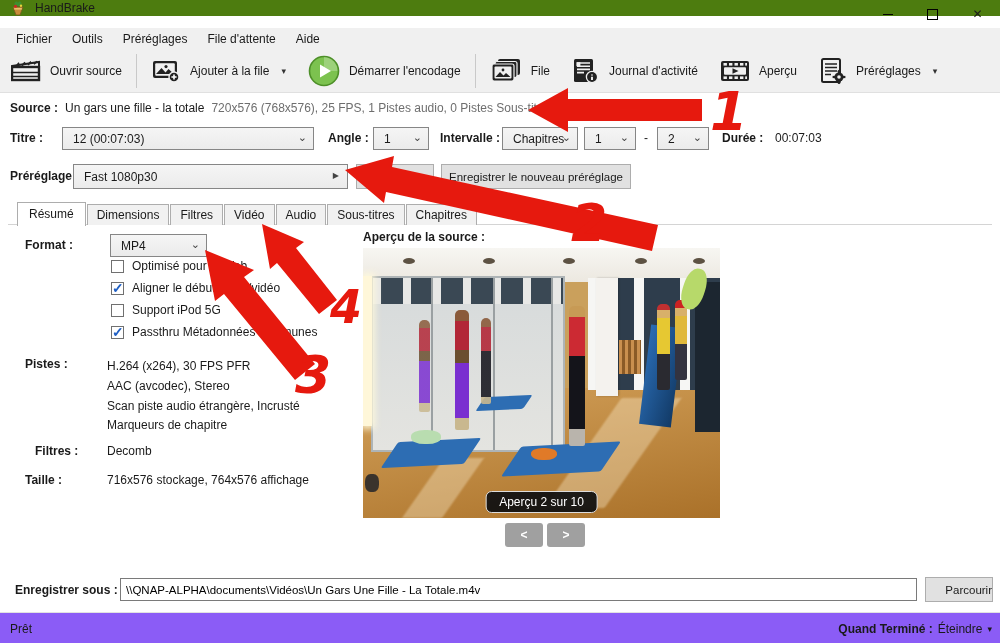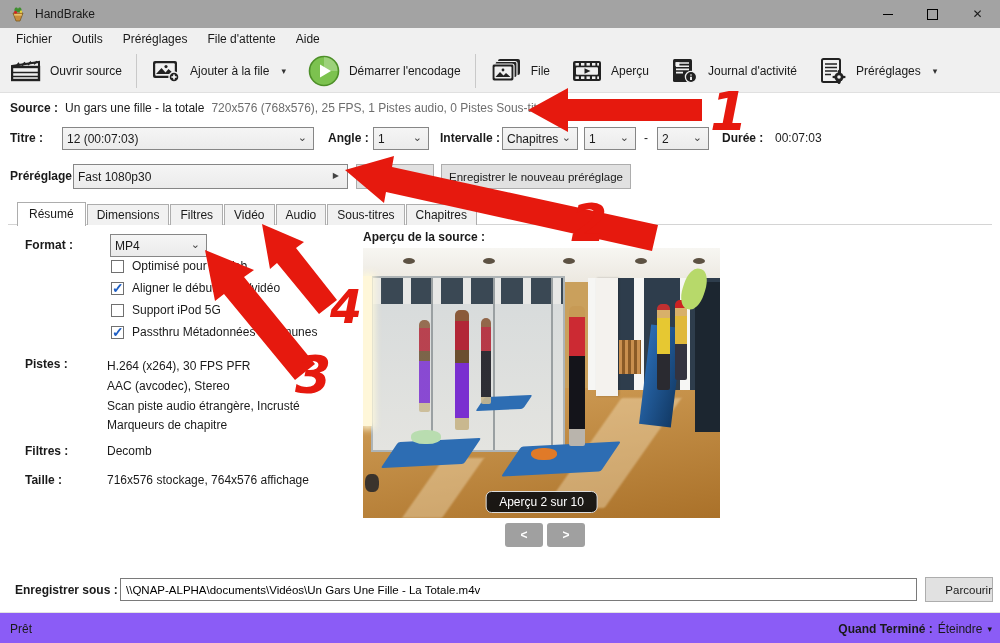--- a/index.html
+++ b/index.html
@@ -2,41 +2,41 @@
 <html><head>
 <meta charset="utf-8">
 <style>
   html,body{margin:0;padding:0;background:#fff;}
   .window{position:relative;width:1000px;height:643px;background:#fff;overflow:hidden;
           font-family:"Liberation Sans",sans-serif;font-size:12px;color:#1a1a1a;outline:1px solid #bfbfbf;}
   .b{font-weight:bold;}
   .gray{color:#6e6e6e;}
 
   
-  .titlebar{position:absolute;top:0;left:0;right:0;height:28px;background:#a3a3a3;display:flex;align-items:center;}
+  .titlebar{position:absolute;top:0;left:0;right:0;height:16px;background:#4d7c0f;display:flex;align-items:center;}
   .title-icon{margin-left:9px;width:18px;height:18px;}
   .title-text{margin-left:8px;font-size:12px;}
   .win-controls{position:absolute;right:0;top:0;height:28px;display:flex;}
   .win-btn{width:45px;height:28px;display:flex;align-items:center;justify-content:center;}
   .glyph-min{width:10px;height:0;border-bottom:1px solid #000;}
   .glyph-max{width:9px;height:9px;border:1px solid #000;}
   .glyph-close{font-size:12px;line-height:1;}
 
   
   .menubar{position:absolute;top:28px;left:0;right:0;height:21px;background:#f0f0f0;display:flex;align-items:center;padding-left:6px;}
   .menu-item{padding:0 10px;height:100%;display:flex;align-items:center;}
   .toolbar{position:absolute;top:49px;left:0;right:0;height:43px;background:#f0f0f0;border-bottom:1px solid #e0e0e0;display:flex;align-items:center;}
   .tb-btn{display:flex;align-items:center;gap:9px;padding:0 11px;height:38px;white-space:nowrap;}
   .tb-sep{width:1px;height:34px;background:#c9c9c9;margin:0 3px;}
   .tb-caret{font-size:9px;color:#333;margin-left:3px;}
   .tb-ic{flex:0 0 auto;}
 
   
   .combo{position:absolute;height:23px;background:linear-gradient(#f5f5f5,#ebebeb);border:1px solid #868686;
-         box-sizing:border-box;display:flex;align-items:center;padding:0 4px;}
+         box-sizing:border-box;display:flex;align-items:center;padding:0 10px;}
   .combo .arrow{position:absolute;right:6px;top:4px;color:#444;font-size:11px;line-height:1;}
   .combo .arrow.r{font-size:8px;top:7px;right:8px;}
   .btn{position:absolute;background:#e1e1e1;border:1px solid #adadad;box-sizing:border-box;
        display:flex;align-items:center;justify-content:center;font-size:11.5px;}
 
   
   .source-row{position:absolute;top:101px;left:10px;display:flex;gap:7px;align-items:center;white-space:nowrap;}
   .row-label{position:absolute;white-space:nowrap;}
 
   
@@ -165,50 +165,50 @@
         <rect x="8" y="1" width="22" height="16" rx="2" fill="#222"></rect>
         <rect x="5" y="3.5" width="22" height="16" rx="2" fill="#222" stroke="#f0f0f0" stroke-width="1.2"></rect>
         <rect x="2" y="6" width="22" height="17" rx="2" fill="#222" stroke="#f0f0f0" stroke-width="1.2"></rect>
         <rect x="4.5" y="8.5" width="17" height="12" rx="1" fill="#f0f0f0"></rect>
         <path d="M5.5 19 l4.5-5 3.5 3.5 2.5-2.5 4.5 4 z" fill="#222"></path>
         <circle cx="13" cy="12" r="1.4" fill="#222"></circle>
       </svg>
       <span>File</span>
     </div>
     <div class="tb-btn">
+      <svg class="tb-ic" width="28" height="26" viewBox="0 0 28 26">
+        <rect x="2" y="1" width="19" height="23" rx="1.5" fill="#222"></rect>
+        <g stroke="#f0f0f0" stroke-width="1.6">
+          <path d="M5 5 H18 M5 8.2 H18 M5 11.4 H18 M5 14.6 H12"></path>
+        </g>
+        <rect x="4.4" y="4.2" width="4" height="4" fill="#f0f0f0"></rect>
+        <circle cx="20" cy="19" r="5.6" fill="#222" stroke="#f0f0f0" stroke-width="1.3"></circle>
+        <path d="M20 16.4 V17.6 M20 18.8 V22" stroke="#fff" stroke-width="1.8"></path>
+      </svg>
+      <span>Journal d'activité</span>
+    </div>
+    <div class="tb-btn">
       <svg class="tb-ic" width="30" height="24" viewBox="0 0 30 24">
         <rect x="1" y="2" width="28" height="20" rx="2" fill="#222"></rect>
         <g fill="#f0f0f0">
           <rect x="3.5" y="4" width="3.4" height="2.6"></rect>
             <rect x="9" y="4" width="3.4" height="2.6"></rect>
             <rect x="14.5" y="4" width="3.4" height="2.6"></rect>
             <rect x="20" y="4" width="3.4" height="2.6"></rect>
             <rect x="25.2" y="4" width="1.8" height="2.6"></rect>
           <rect x="3.5" y="17.4" width="3.4" height="2.6"></rect>
             <rect x="9" y="17.4" width="3.4" height="2.6"></rect>
             <rect x="14.5" y="17.4" width="3.4" height="2.6"></rect>
             <rect x="20" y="17.4" width="3.4" height="2.6"></rect>
             <rect x="25.2" y="17.4" width="1.8" height="2.6"></rect>
           <rect x="4" y="8.2" width="22" height="7.6" rx="1"></rect>
         </g>
         <path d="M12.5 9.2 L18.5 12 L12.5 14.8 Z" fill="#222"></path>
       </svg>
       <span>Aperçu</span>
-    </div>
-    <div class="tb-btn">
-      <svg class="tb-ic" width="28" height="26" viewBox="0 0 28 26">
-        <rect x="2" y="1" width="19" height="23" rx="1.5" fill="#222"></rect>
-        <g stroke="#f0f0f0" stroke-width="1.6">
-          <path d="M5 5 H18 M5 8.2 H18 M5 11.4 H18 M5 14.6 H12"></path>
-        </g>
-        <rect x="4.4" y="4.2" width="4" height="4" fill="#f0f0f0"></rect>
-        <circle cx="20" cy="19" r="5.6" fill="#222" stroke="#f0f0f0" stroke-width="1.3"></circle>
-        <path d="M20 16.4 V17.6 M20 18.8 V22" stroke="#fff" stroke-width="1.8"></path>
-      </svg>
-      <span>Journal d'activité</span>
     </div>
     <div class="tb-btn">
       <svg class="tb-ic" width="28" height="26" viewBox="0 0 28 26">
         <rect x="3" y="1" width="18" height="23" rx="1.5" fill="none" stroke="#222" stroke-width="2"></rect>
         <g stroke="#222" stroke-width="1.6">
           <path d="M6 6 H18 M6 9.5 H18 M6 13 H18 M6 16.5 H12"></path>
         </g>
         <g transform="translate(20,19)">
           <circle r="4.6" fill="#222"></circle>
           <g fill="#222">
@@ -310,21 +310,21 @@
     <span>Passthru Métadonnées communes</span>
   </div>
 
   <span class="row-label b" style="left:25px;top:357px;">Pistes :</span>
   <div class="tracks" style="top:357px;">
     <div>H.264 (x264), 30 FPS PFR</div>
     <div>AAC (avcodec), Stereo</div>
     <div>Scan piste audio étrangère, Incrusté</div>
     <div>Marqueurs de chapitre</div>
   </div>
-  <span class="row-label b" style="left:25px;top:444px;">Filtres :</span>
+  <span class="row-label b" style="left:35px;top:444px;">Filtres :</span>
   <span class="row-label" style="left:107px;top:444px;">Decomb</span>
   <span class="row-label b" style="left:25px;top:473px;">Taille :</span>
   <span class="row-label" style="left:107px;top:473px;">716x576 stockage, 764x576 affichage</span>
 
   <span class="row-label b" style="left:363px;top:230px;">Aperçu de la source :</span>
   <div class="preview">
     <div class="pv pv-ceiling"></div>
     <div class="pv pv-light" style="left:40px;"></div>
     <div class="pv pv-light" style="left:120px;"></div>
     <div class="pv pv-light" style="left:200px;"></div>

